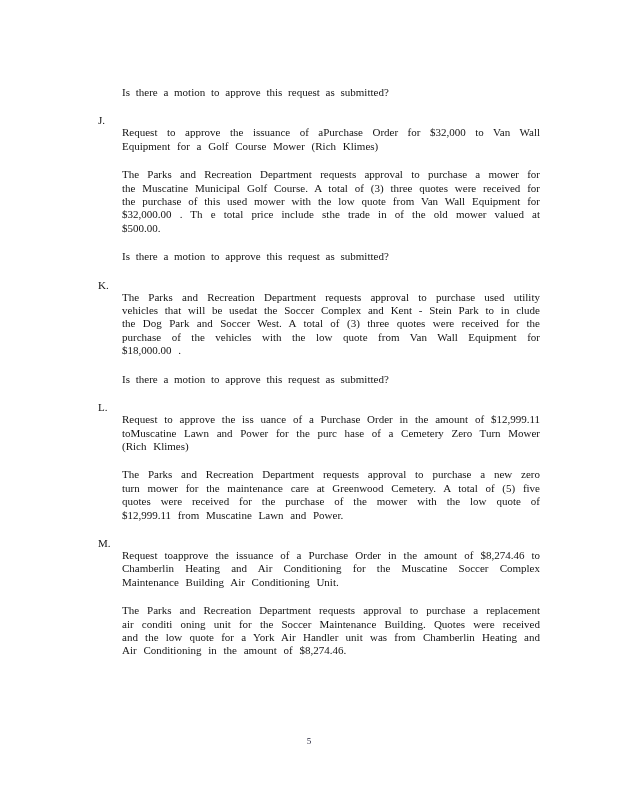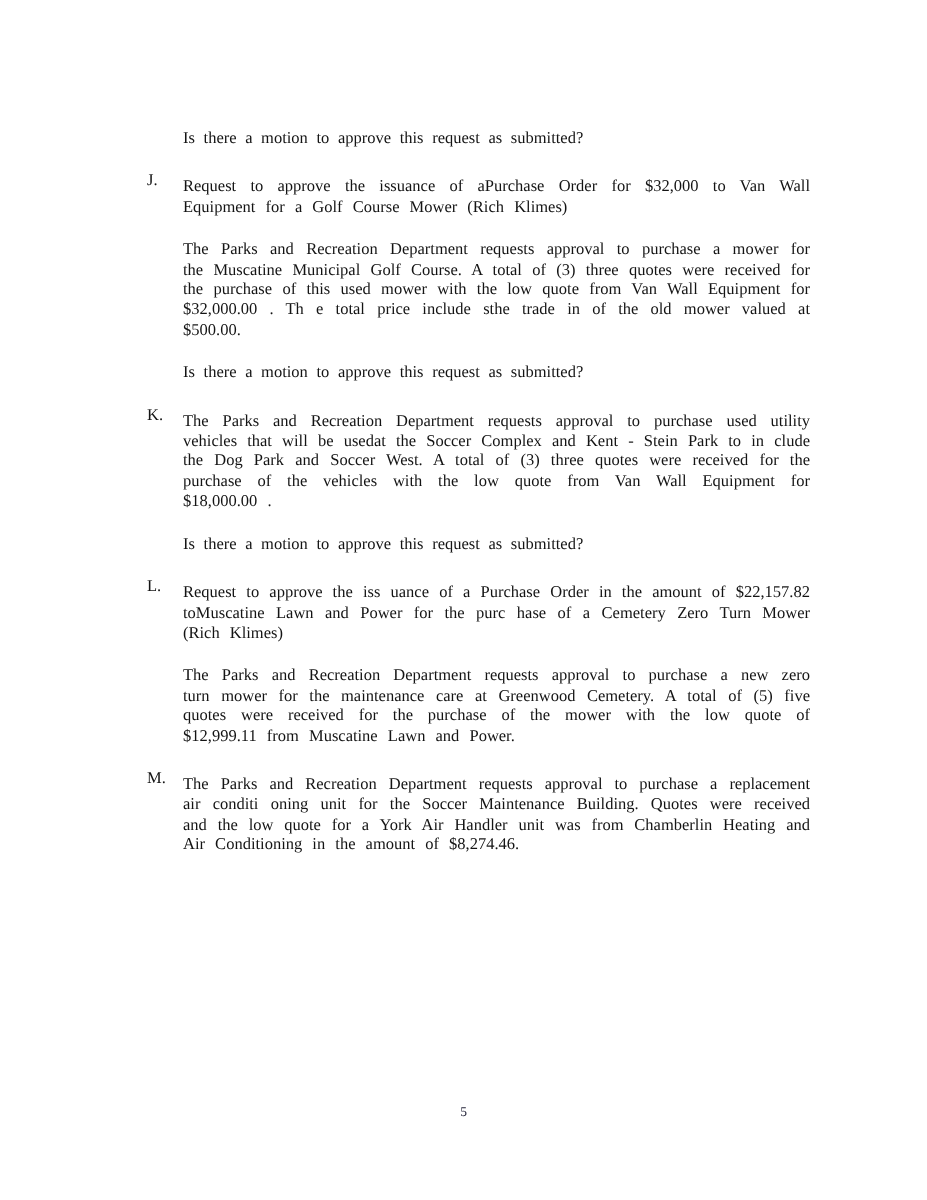--- a/index.html
+++ b/index.html
@@ -37,21 +37,21 @@
     align-items: flex-start;
   }
   .letter {
     flex: 0 0 24px;
     word-spacing: 0;
   }
   .item-body {
     width: 418px;
   }
   .heading, .para {
-    margin: 4px 0 15px 0;
+    margin: 12px 0 15px 0;
     text-align: justify;
     word-spacing: 4px;
   }
   .page-number {
     position: absolute;
     left: 0;
     top: 736px;
     width: 100%;
     text-align: center;
     font-size: 9px;
@@ -80,28 +80,29 @@
       <div class="letter">K.</div>
       <div class="item-body">
         <p class="para">The Parks and Recreation Department requests approval to purchase used utility vehicles that will be usedat the Soccer Complex and Kent - Stein Park to in clude the Dog Park and Soccer West. A total of (3) three quotes were received for the purchase of the vehicles with the low quote from Van Wall Equipment for $18,000.00 .</p>
         <p class="motion">Is there a motion to approve this request as submitted?</p>
       </div>
     </section>
 
     <section class="item">
       <div class="letter">L.</div>
       <div class="item-body">
-        <p class="heading">Request to approve the iss uance of a Purchase Order in the amount of $22,157.82 toMuscatine Lawn and Power for the purc hase of a Cemetery Zero Turn Mower (Rich Klimes)</p>
+        <p class="heading">Request to approve the iss uance of a Purchase Order in the amount of $12,999.11 toMuscatine Lawn and Power for the purc hase of a Cemetery Zero Turn Mower (Rich Klimes)</p>
         <p class="para">The Parks and Recreation Department requests approval to purchase a new zero turn mower for the maintenance care at Greenwood Cemetery. A total of (5) five quotes were received for the purchase of the mower with the low quote of $12,999.11 from Muscatine Lawn and Power.</p>
       </div>
     </section>
 
     <section class="item">
       <div class="letter">M.</div>
       <div class="item-body">
+        <p class="heading">Request toapprove the issuance of a Purchase Order in the amount of $8,274.46 to Chamberlin Heating and Air Conditioning for the Muscatine Soccer Complex Maintenance Building Air Conditioning Unit.</p>
         <p class="para">The Parks and Recreation Department requests approval to purchase a replacement air conditi oning unit for the Soccer Maintenance Building. Quotes were received and the low quote for a York Air Handler unit was from Chamberlin Heating and Air Conditioning in the amount of $8,274.46.</p>
       </div>
     </section>
 
   </div>
 
   <div class="page-number">5</div>
 </div>
 
 </body></html>

